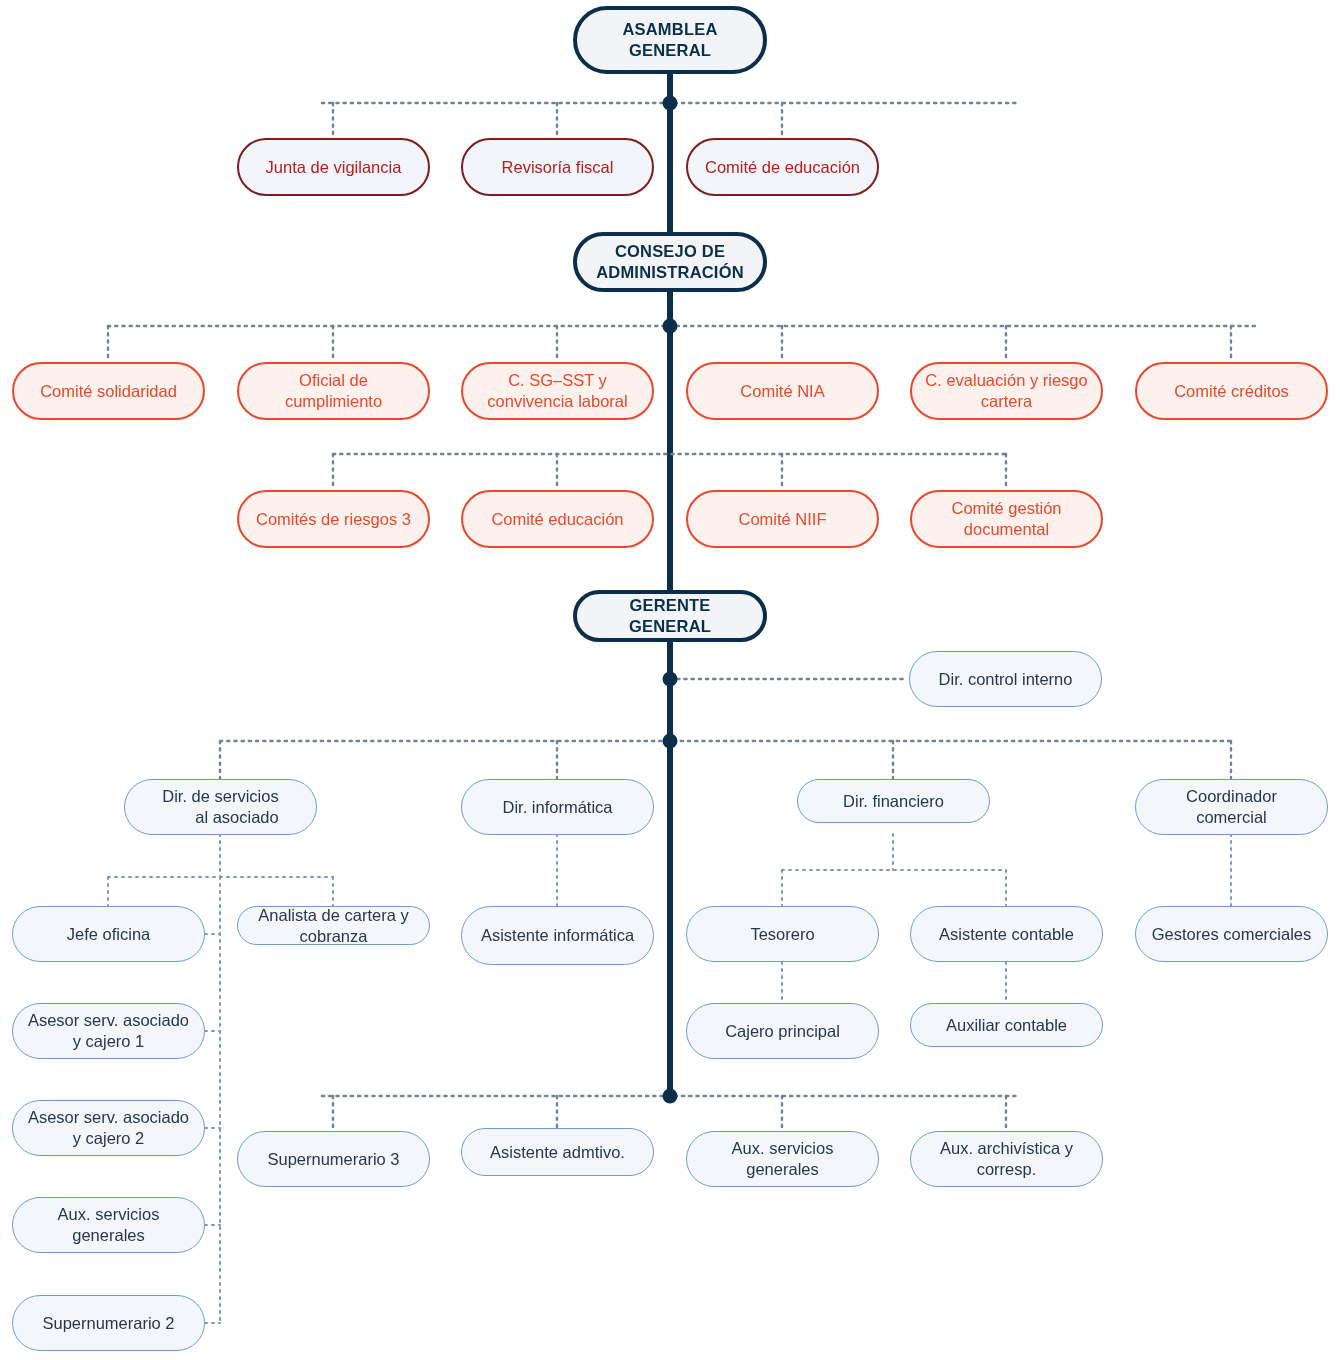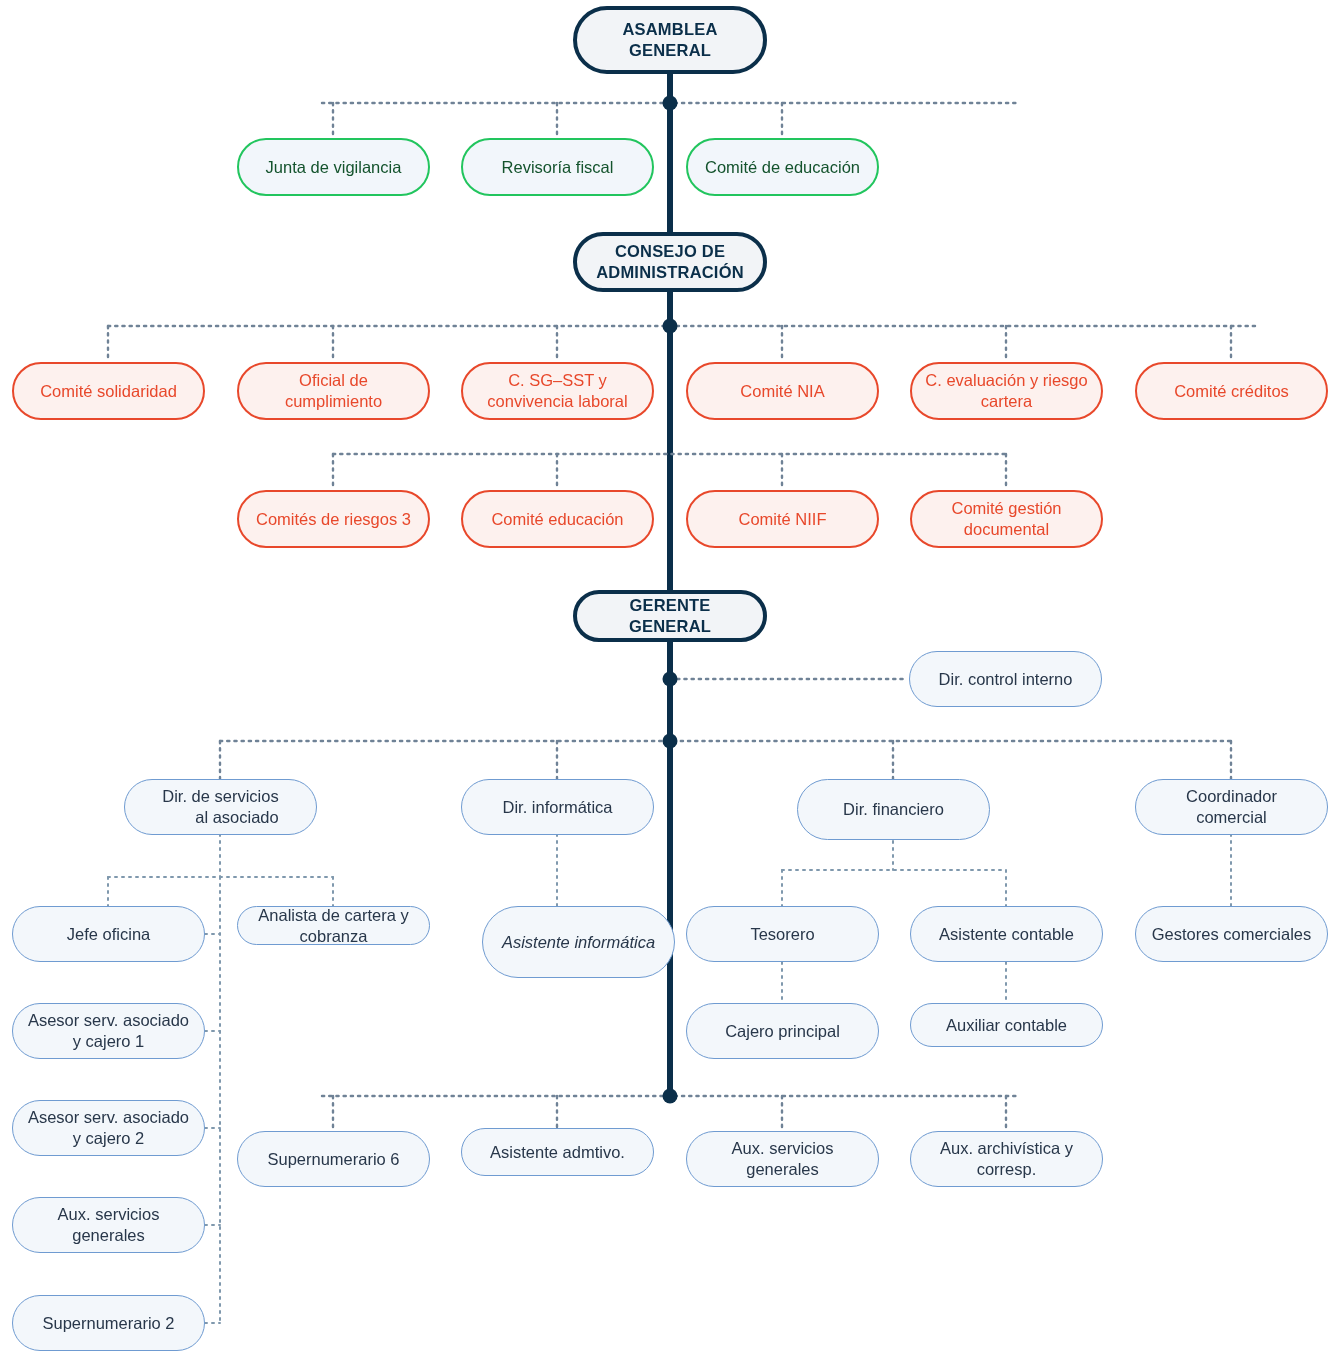--- a/index.html
+++ b/index.html
@@ -44,22 +44,22 @@
     background: #f2f4f7;
     border: 4px solid #0b2f4a;
     color: #0b2f4a;
     font-weight: bold;
     font-size: 16.5px;
     letter-spacing: 0.2px;
   }
   
   .node.lvl-blue {
     background: #f2f6fb;
-    border: 2px solid #22c55e;
-    color: #14532d;
+    border: 2px solid #7f1d1d;
+    color: #b91c1c;
     font-size: 16.5px;
   }
   
   .node.lvl-red {
     background: #fdf1ee;
     border: 2px solid #e8482b;
     color: #e8482b;
     font-size: 16.5px;
   }
   
@@ -245,37 +245,37 @@
   </div>
 
   <div class="node lvl-light" style="left:124px; top:779px; width:193px; height:56px;text-align:right;">
     <span>Dir. de servicios<br>al asociado</span>
   </div>
 
   <div class="node lvl-light" style="left:461px; top:779px; width:193px; height:56px;">
     <span>Dir. informática</span>
   </div>
 
-  <div class="node lvl-light" style="left:797px; top:779px; width:193px; height:61px;">
+  <div class="node lvl-light" style="left:797px; top:779px; width:193px; height:44px;">
     <span>Dir. financiero</span>
   </div>
 
   <div class="node lvl-light" style="left:1135px; top:779px; width:193px; height:56px;">
     <span>Coordinador<br>comercial</span>
   </div>
 
   <div class="node lvl-light" style="left:12px; top:906px; width:193px; height:56px;">
     <span>Jefe oficina</span>
   </div>
 
   <div class="node lvl-light" style="left:237px; top:906px; width:193px; height:39px;">
     <span>Analista de cartera y<br>cobranza</span>
   </div>
 
-  <div class="node lvl-light" style="left:482px; top:906px; width:193px; height:72px;font-style:italic;">
+  <div class="node lvl-light" style="left:461px; top:906px; width:193px; height:59px;">
     <span>Asistente informática</span>
   </div>
 
   <div class="node lvl-light" style="left:686px; top:906px; width:193px; height:56px;">
     <span>Tesorero</span>
   </div>
 
   <div class="node lvl-light" style="left:910px; top:906px; width:193px; height:56px;">
     <span>Asistente contable</span>
   </div>
@@ -302,21 +302,21 @@
 
   <div class="node lvl-light" style="left:12px; top:1197px; width:193px; height:56px;">
     <span>Aux. servicios<br>generales</span>
   </div>
 
   <div class="node lvl-light" style="left:12px; top:1295px; width:193px; height:56px;">
     <span>Supernumerario 2</span>
   </div>
 
   <div class="node lvl-light" style="left:237px; top:1131px; width:193px; height:56px;">
-    <span>Supernumerario 6</span>
+    <span>Supernumerario 3</span>
   </div>
 
   <div class="node lvl-light" style="left:461px; top:1128px; width:193px; height:48px;">
     <span>Asistente admtivo.</span>
   </div>
 
   <div class="node lvl-light" style="left:686px; top:1131px; width:193px; height:56px;">
     <span>Aux. servicios<br>generales</span>
   </div>
 

